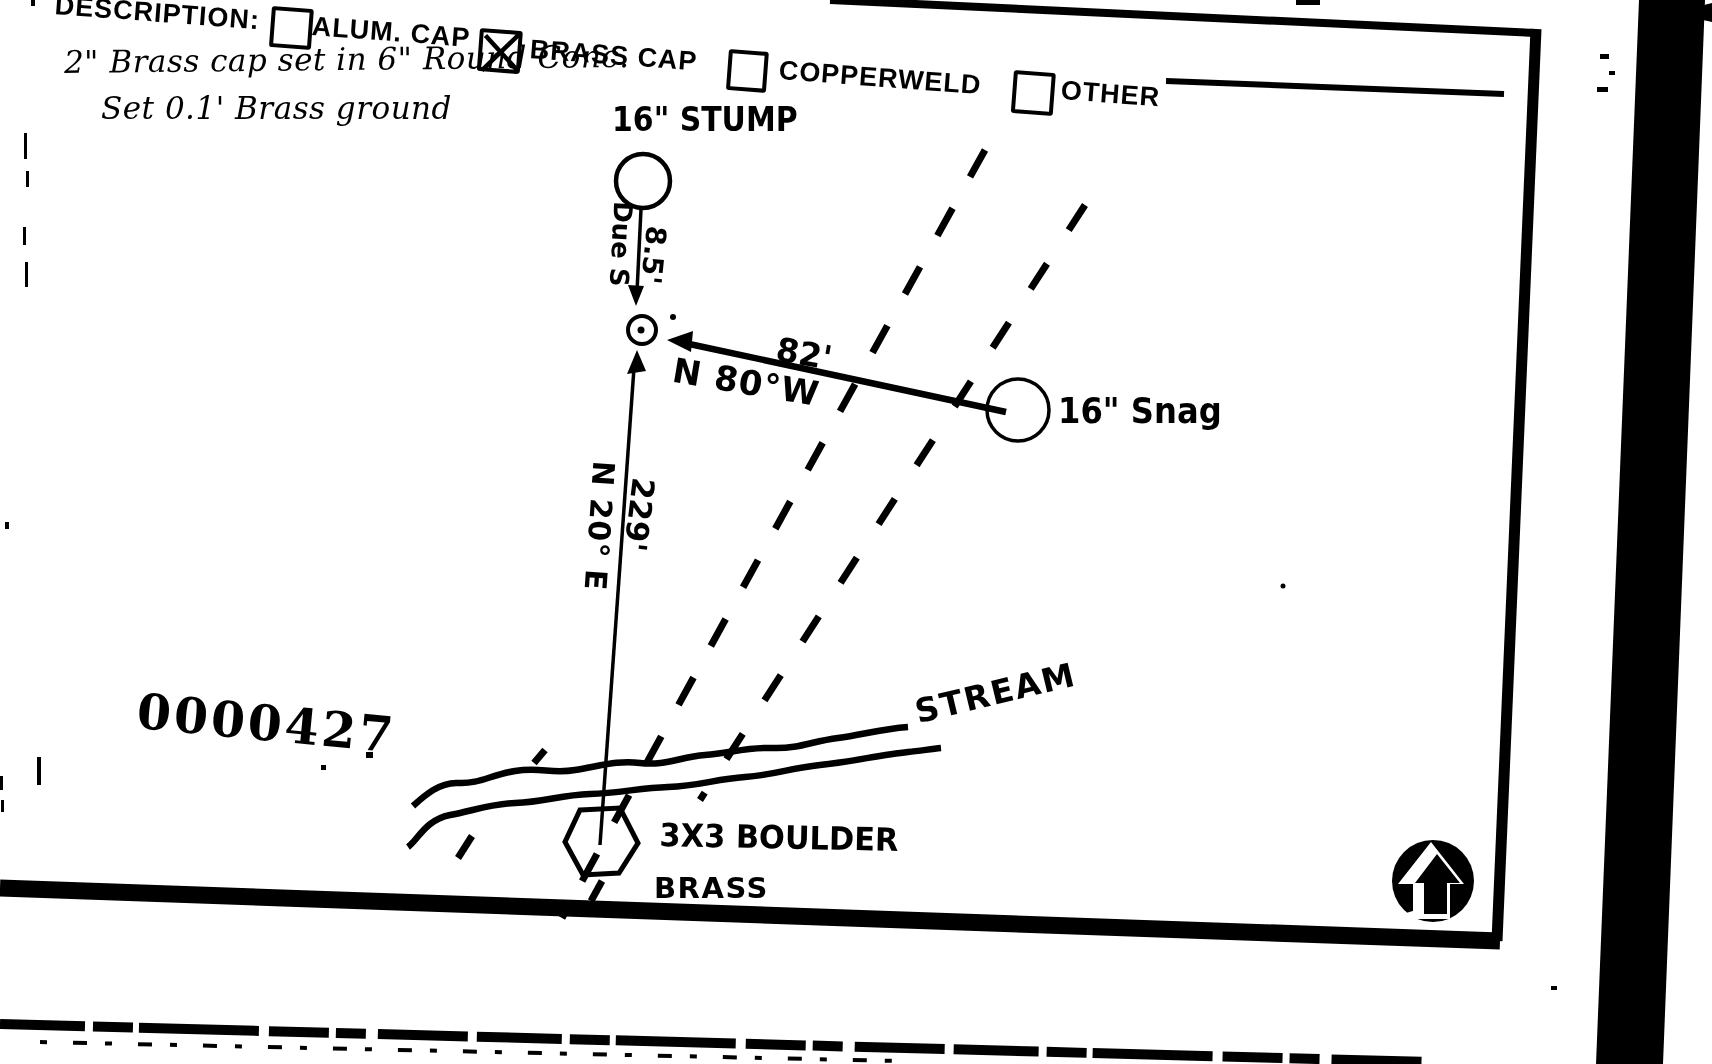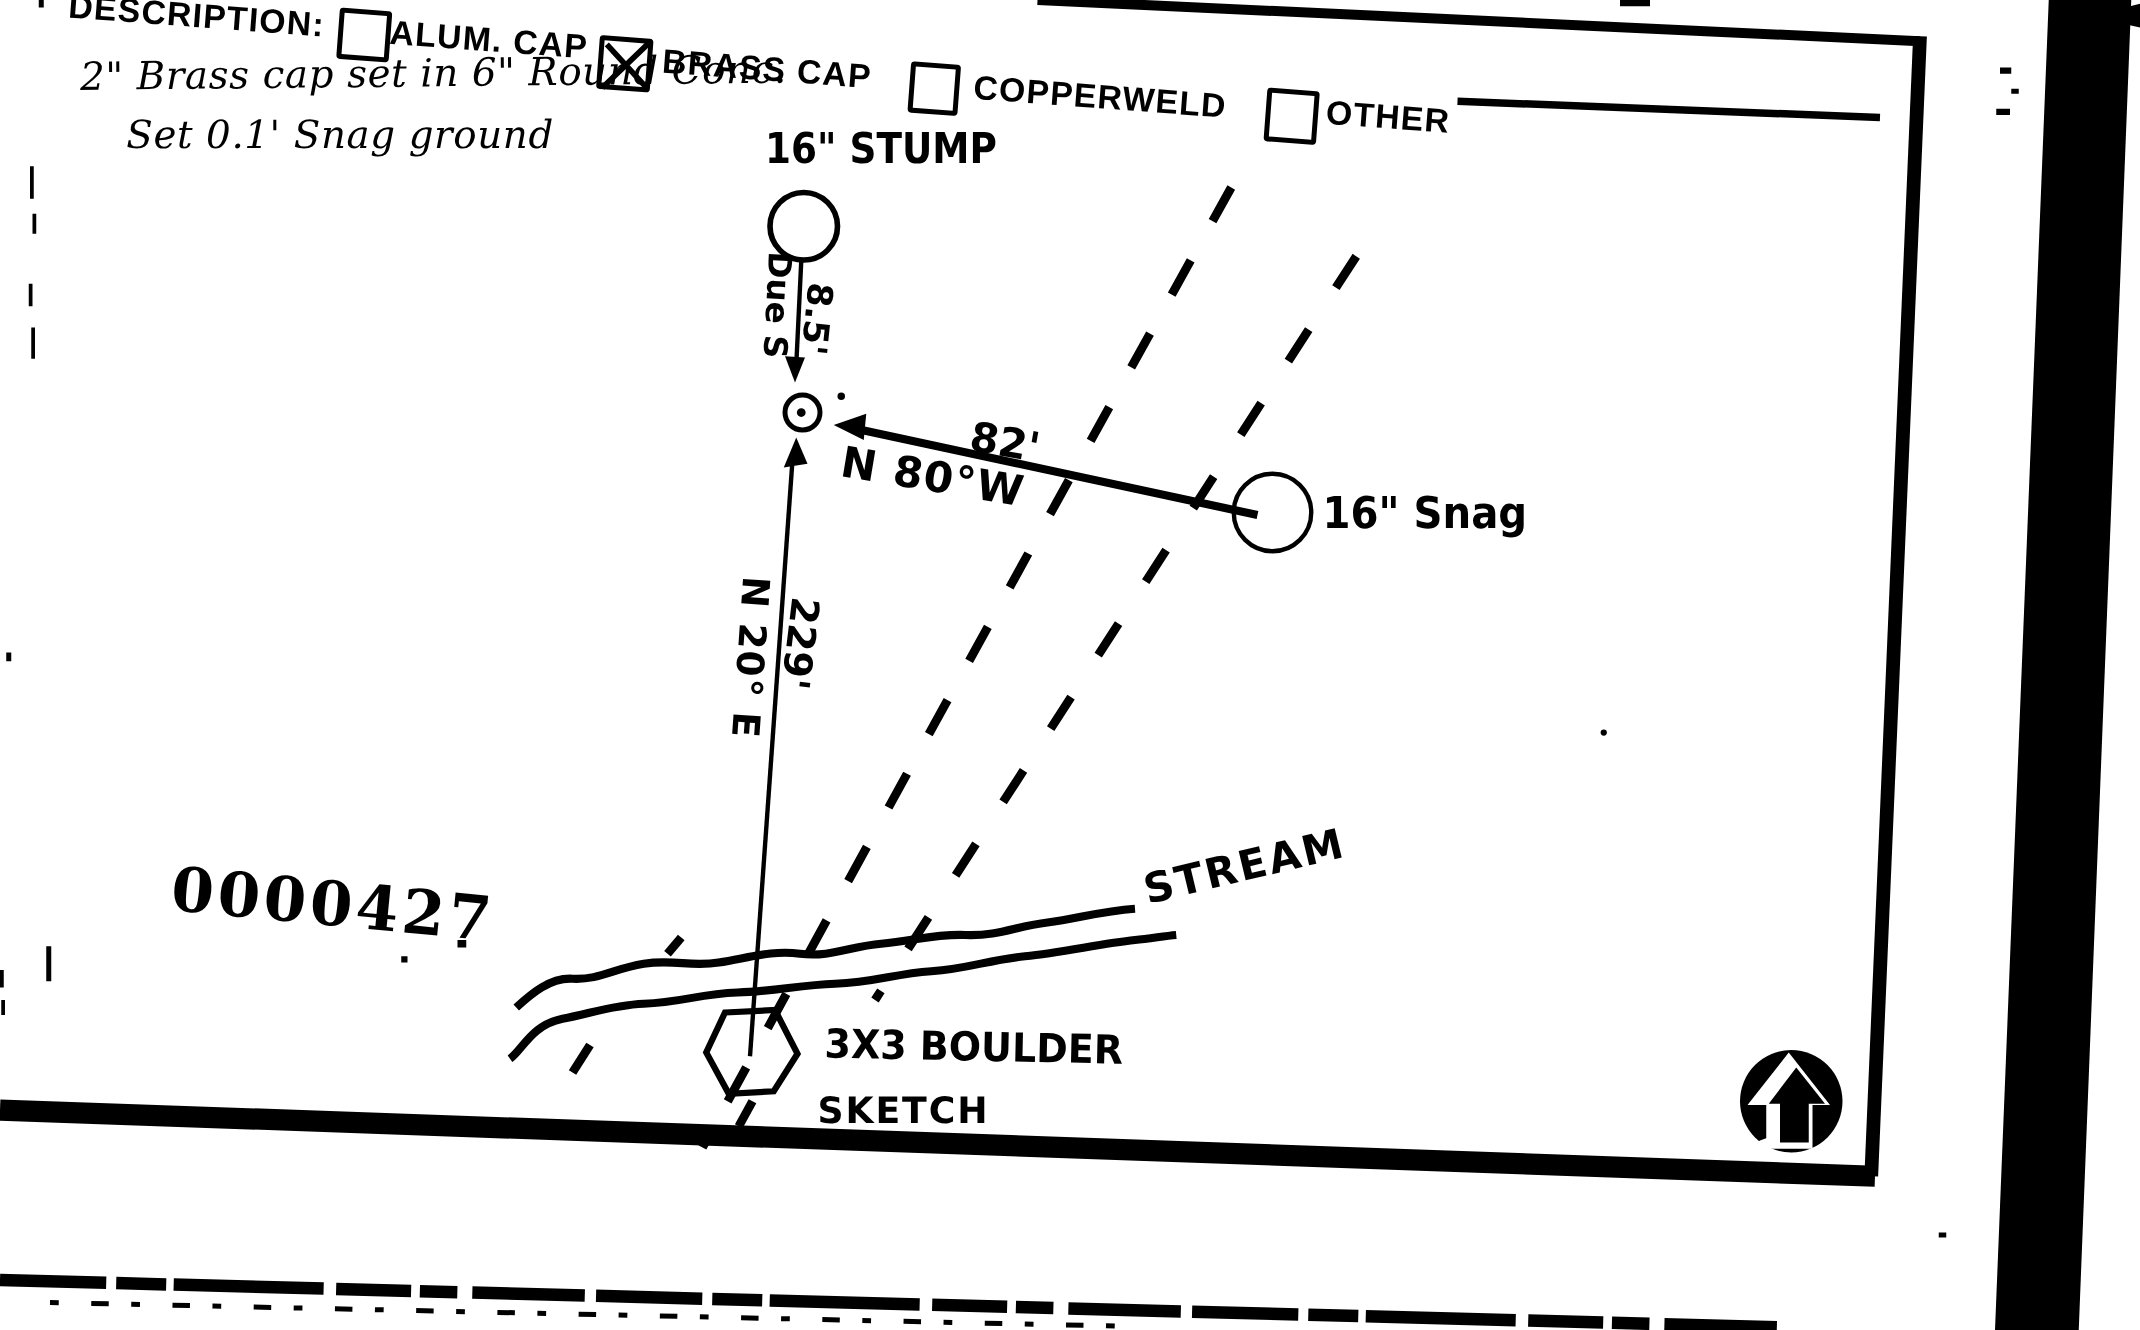--- a/index.html
+++ b/index.html
@@ -112,34 +112,34 @@
     
   </div>
   <div class="abs form-label" style="left:780px;top:55px;">COPPERWELD</div>
 
   <div class="checkbox" style="left:1014px;top:70px;width:34px;height:35px;">
     
   </div>
   <div class="abs form-label" style="left:1062px;top:75px;">OTHER</div>
 
   <div class="abs script" style="left:64px;top:41px;transform:rotate(-0.6deg);">2" Brass cap set in 6" Round Conc.</div>
-  <div class="abs script" style="left:101px;top:90px;">Set 0.1' Snag ground</div>
+  <div class="abs script" style="left:101px;top:90px;">Set 0.1' Brass ground</div>
 
   <div class="abs hand" style="left:612px;top:99px;font-size:34px;transform:scaleX(.88);transform-origin:left top;">16" STUMP</div>
 
   <div class="abs hand vlabel" style="left:576px;top:231px;width:90px;font-size:26px;transform:rotate(93deg);">Due S</div>
   <div class="abs hand vlabel" style="left:613px;top:241px;width:80px;font-size:28px;transform:rotate(96deg);">8.5'</div>
 
   <div class="abs hand" style="left:776px;top:334px;font-size:33px;transform:rotate(10deg);">82'</div>
   <div class="abs hand" style="left:672px;top:362px;font-size:34px;letter-spacing:1px;transform:rotate(9.5deg);">N 80°W</div>
   <div class="abs hand" style="left:1058px;top:391px;font-size:35px;transform:scaleX(.92);transform-origin:left top;">16" Snag</div>
 
   <div class="abs hand vlabel" style="left:524px;top:511px;width:150px;font-size:30px;letter-spacing:1px;transform:rotate(94deg);">N 20° E</div>
   <div class="abs hand vlabel" style="left:589px;top:499px;width:100px;font-size:31px;transform:rotate(97deg);">229'</div>
 
   <div class="abs hand" style="left:920px;top:692px;font-size:33px;letter-spacing:2px;transform:rotate(-13.5deg);transform-origin:left bottom;">STREAM</div>
 
   <div class="abs hand" style="left:660px;top:816px;font-size:32px;transform:rotate(1.2deg) scaleX(.95);transform-origin:left top;">3X3 BOULDER</div>
-  <div class="abs hand" style="left:654px;top:871px;font-size:29px;letter-spacing:1.5px;">SKETCH</div>
+  <div class="abs hand" style="left:654px;top:871px;font-size:29px;letter-spacing:1.5px;">BRASS</div>
 
   <div class="abs stamp" style="left:140px;top:682px;">0000427</div>
 
 </div>
 
 </body></html>

